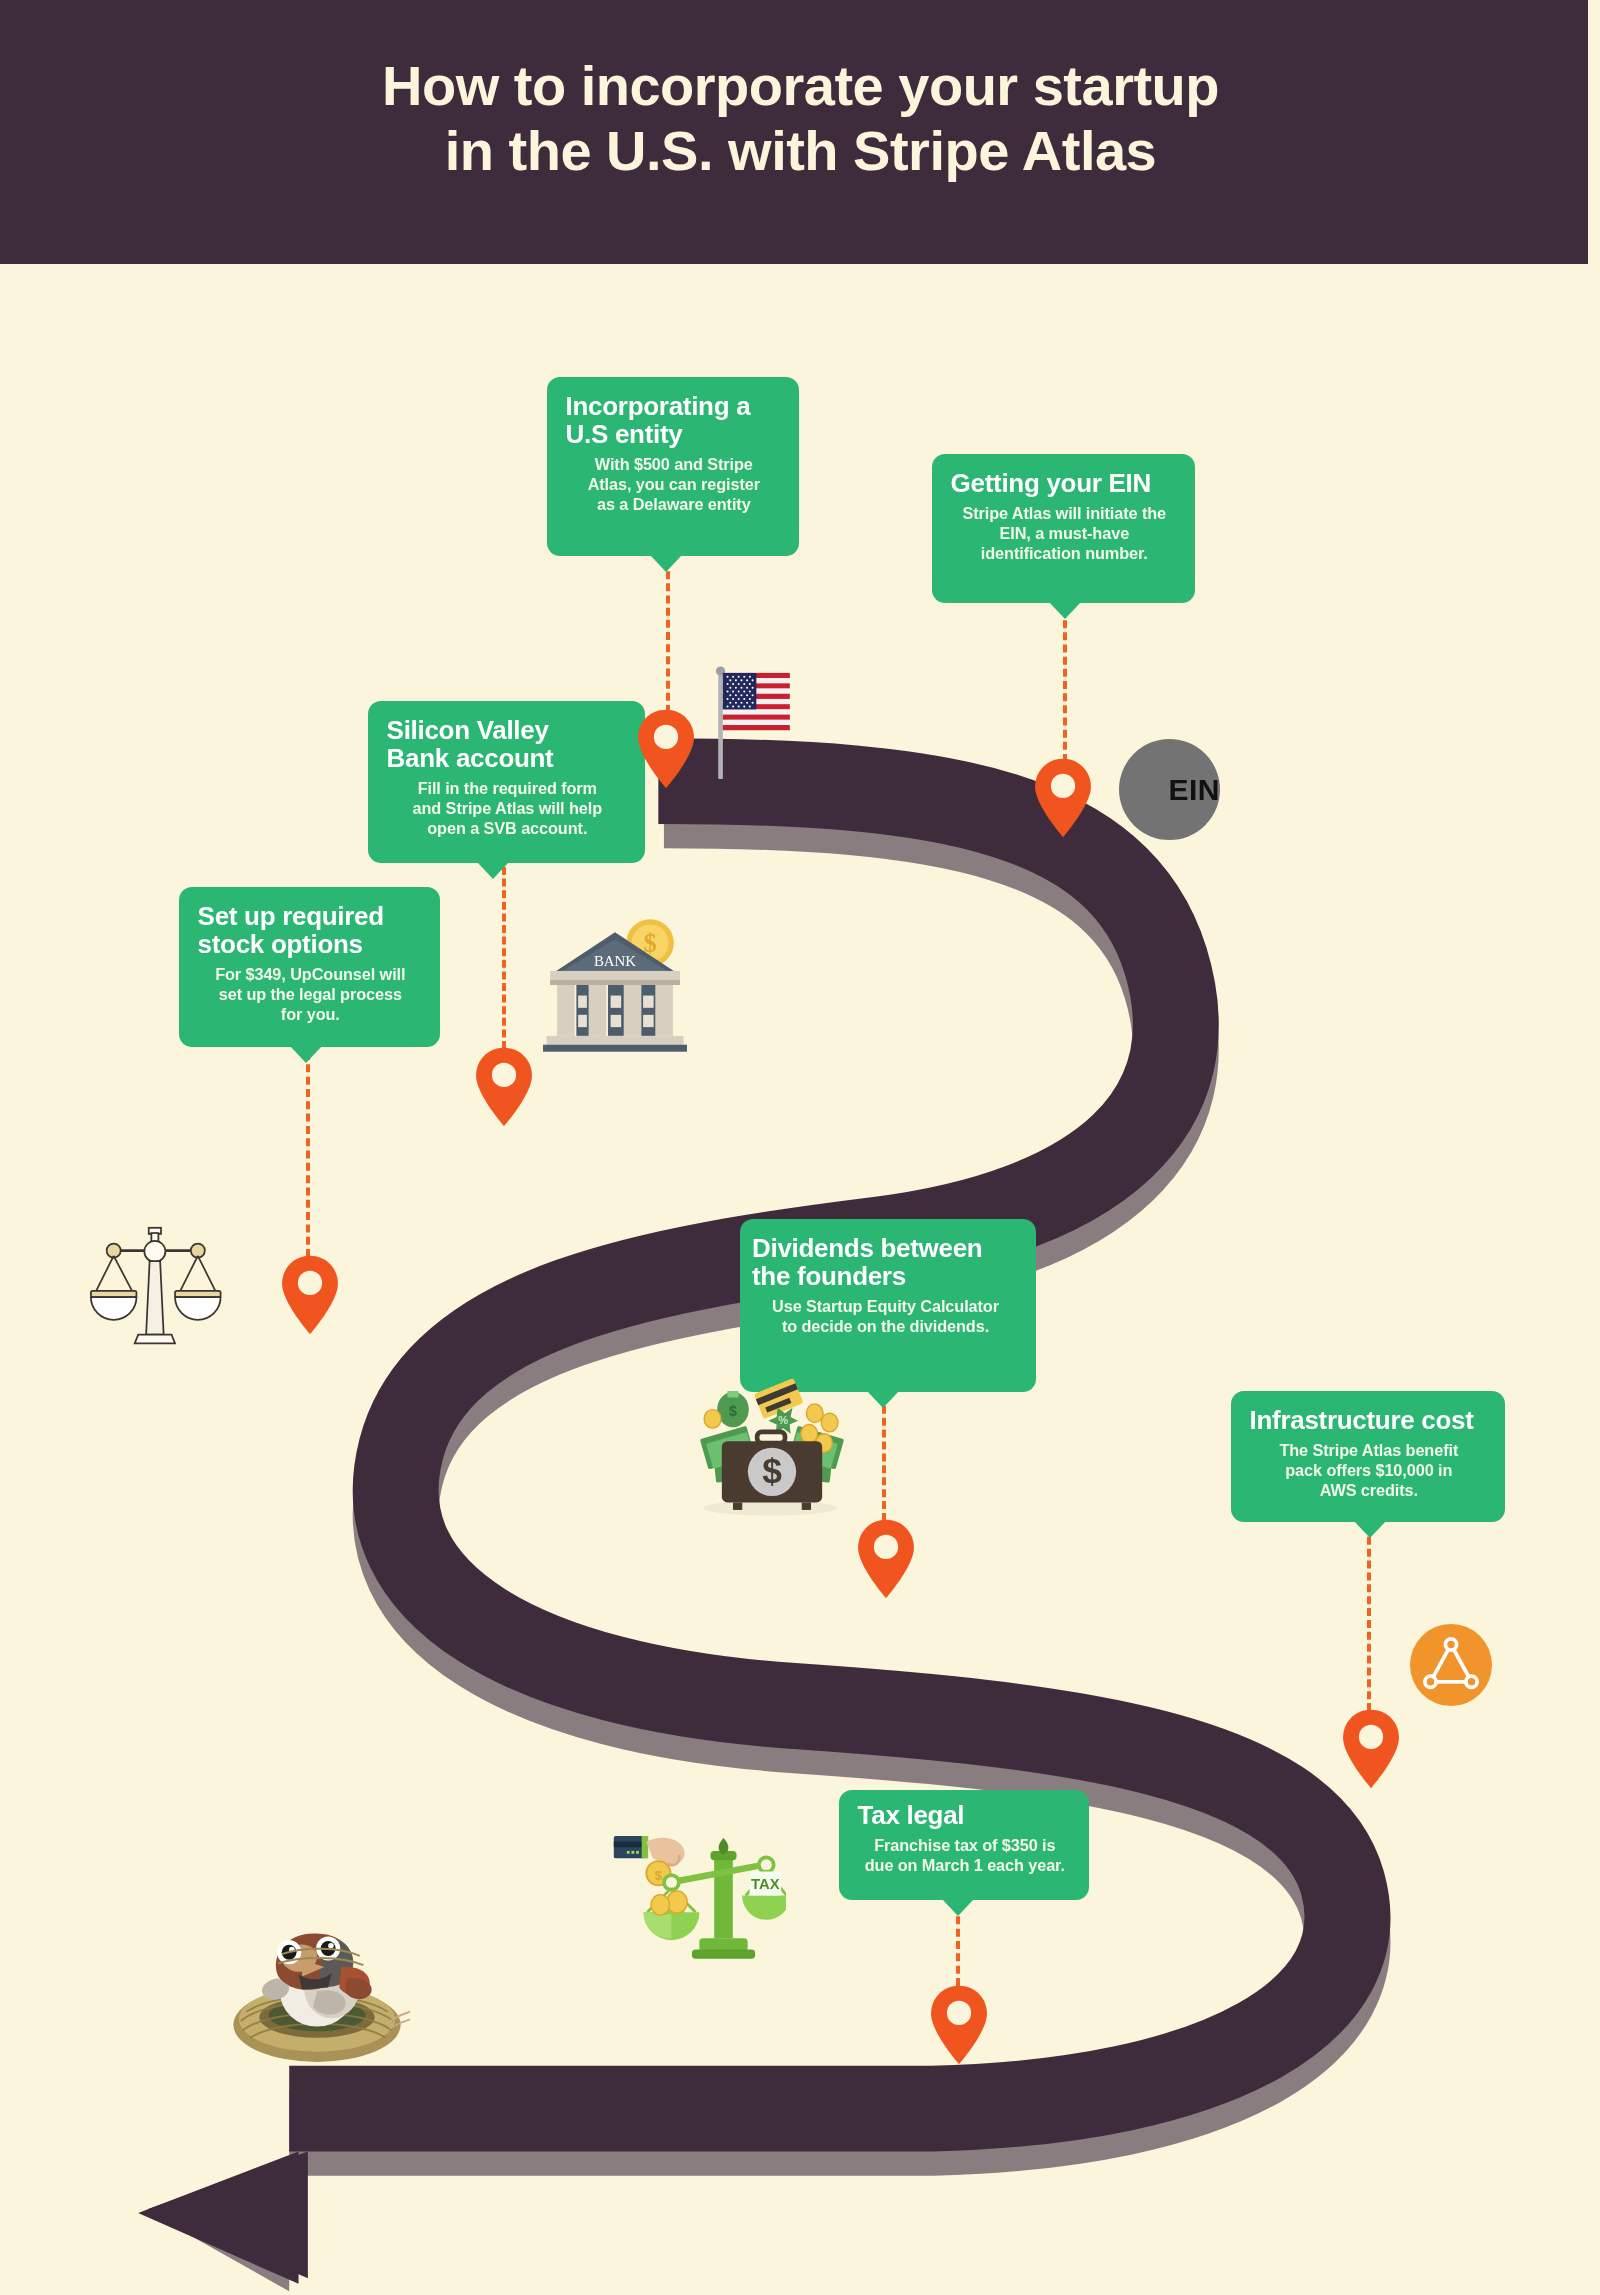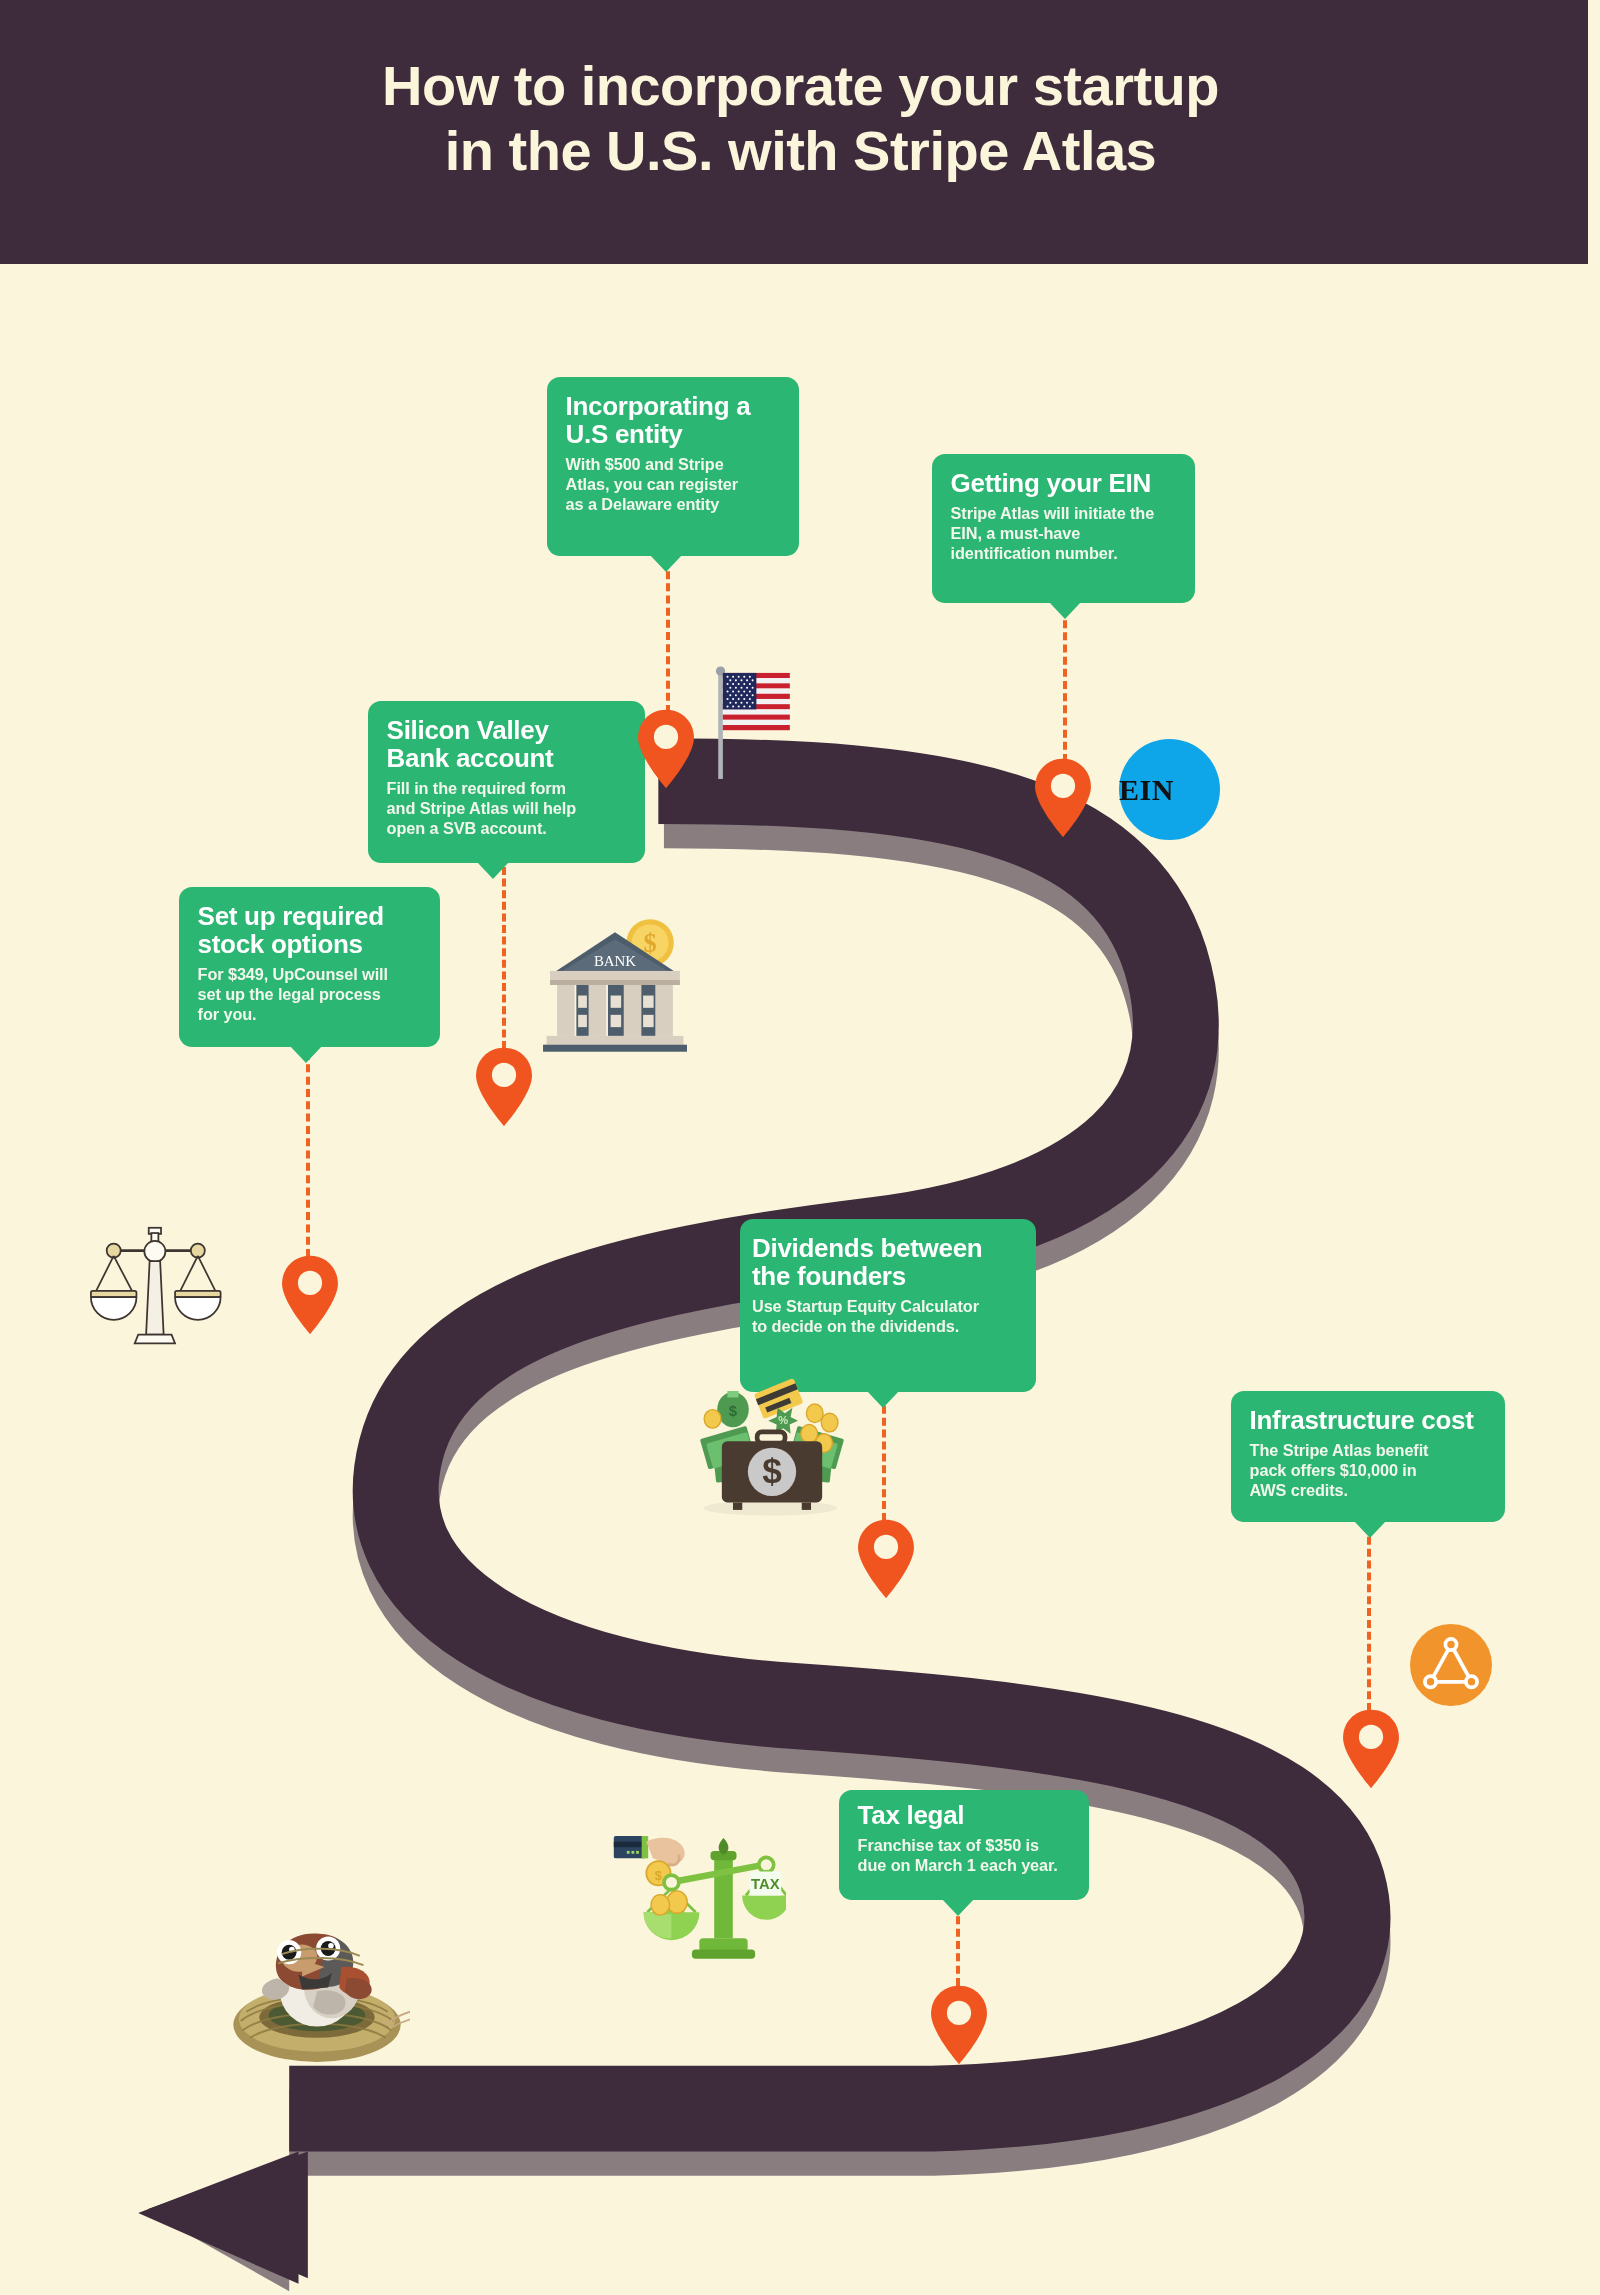--- a/index.html
+++ b/index.html
@@ -53,20 +53,21 @@
     letter-spacing:-0.3px;
   }
   .callout .c-body{
     font-size:16.3px;
     font-weight:bold;
     line-height:1.24;
     color:#F2F7EC;
     white-space:pre-line;
     margin:0;
     letter-spacing:-0.1px;
+    text-align:center;
   }
   .callout .tail{
     position:absolute;
     bottom:-16px;
     width:0;height:0;
     border-left:16px solid transparent;
     border-right:16px solid transparent;
     border-top:17px solid #2BB673;
   }
 
@@ -78,27 +79,26 @@
   }
 
   
   .pin{position:absolute;width:60px;height:82px;}
 
   
   #ein-badge{
     position:absolute;
     width:101px;height:101px;
     border-radius:50%;
-    background:#0ea5e9;
-    display:flex;align-items:center;justify-content:flex-start;
+    background:#737373;
+    display:flex;align-items:center;justify-content:flex-end;
     color:#111111;
     font-size:30px;
     font-weight:bold;
     letter-spacing:0.5px;
-    font-family:Liberation Serif, serif;
   }
 
   
   #aws-badge{
     position:absolute;
     width:82px;height:82px;
     border-radius:50%;
     background:#F2942C;
   }
 

